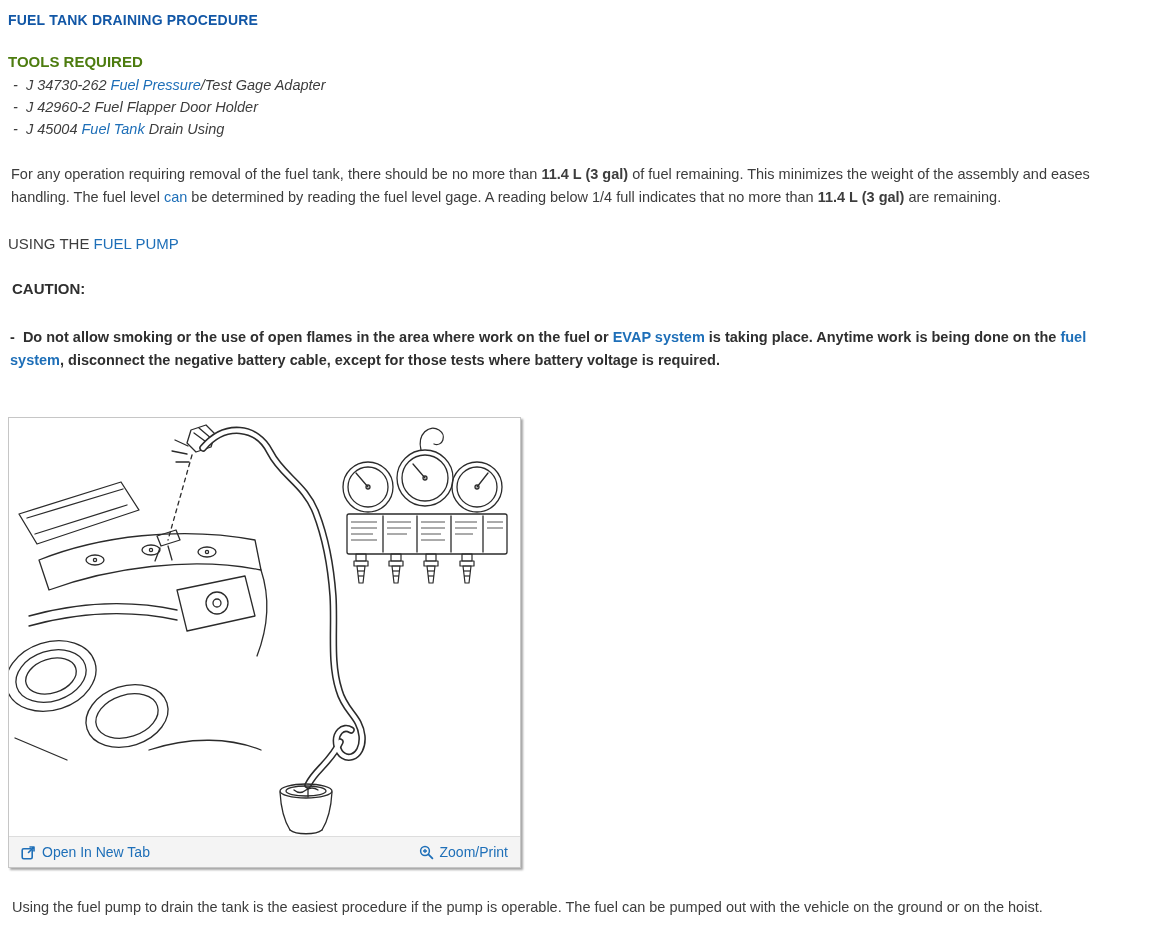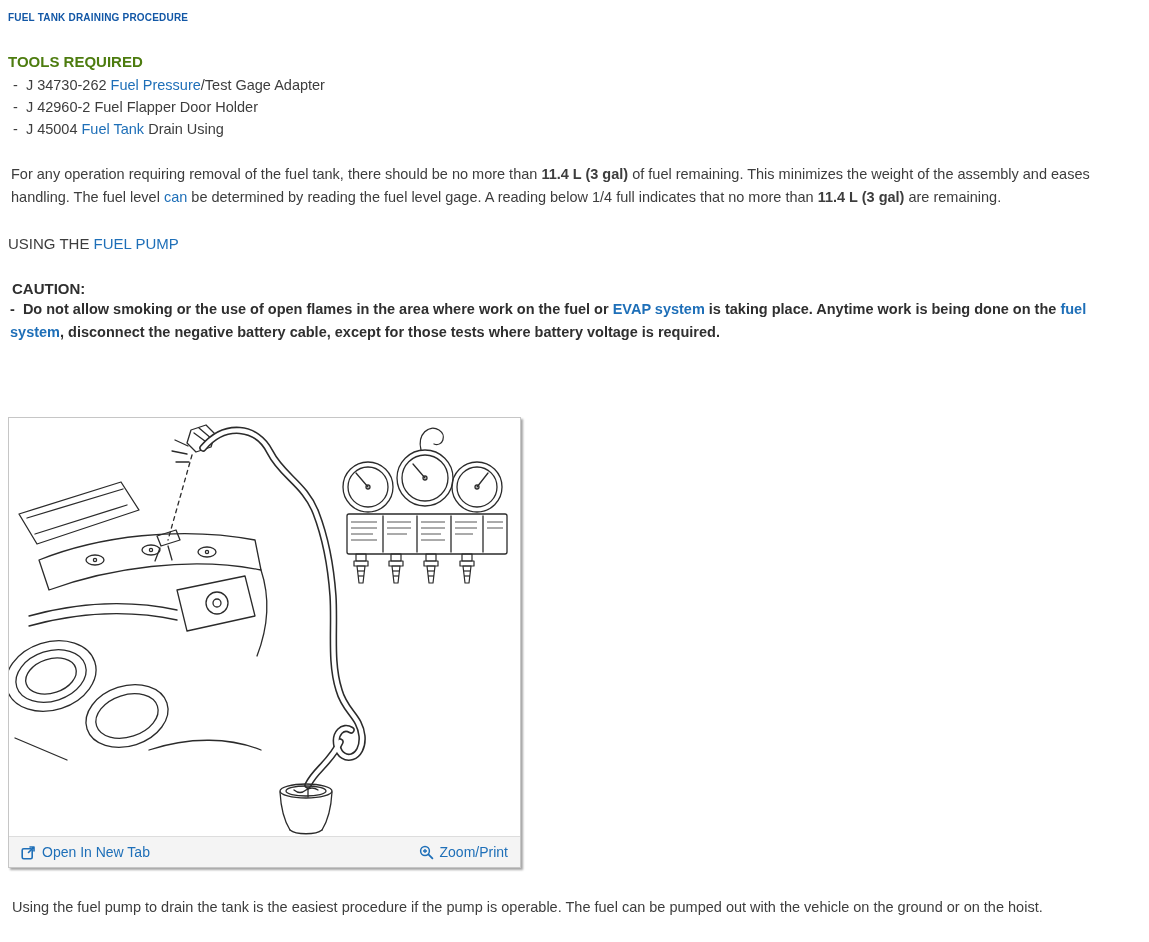--- a/index.html
+++ b/index.html
@@ -1,28 +1,28 @@
 <!DOCTYPE html>
 <html style="--title-blue: #1257a6; --link-blue: #1e6fb8; --text: #3d3d3d;"><head>
 <meta charset="utf-8">
 <style>
   html,body{margin:0;padding:0;background:#ffffff;width:1149px;height:942px;overflow:hidden;}
   body{font-family:"Liberation Sans","DejaVu Sans",sans-serif;color:var(--text,#3d3d3d);position:relative;}
   .abs{position:absolute;}
-  .page-title{top:12px;left:8px;font-size:10px;font-weight:bold;letter-spacing:.2px;color:var(--title-blue,#1257a6);}
+  .page-title{top:12px;left:8px;font-size:14px;font-weight:bold;letter-spacing:.2px;color:var(--title-blue,#1257a6);}
   .sub-heading{font-size:15px;font-weight:bold;color:#4d7c0f;}
   .tools-heading{top:53px;left:8px;}
   .tools-list{top:74px;left:8px;font-size:14.5px;line-height:22px;color:#3d3d3d;}
-  .tools-item{padding-left:5px;}
+  .tools-item{padding-left:5px;font-style:italic;}
   .para{font-size:14.5px;line-height:23px;color:#3d3d3d;}
   .intro-para{top:163px;left:8px;width:1136px;padding-left:3px;}
   .section-heading{top:235px;left:8px;font-size:15px;font-weight:normal;color:#3d3d3d;}
   .caution-label{top:280px;left:12px;font-size:15px;font-weight:bold;color:#2f2f2f;}
   .caution-list{top:298px;left:8px;width:1130px;padding-left:2px;}
-  .caution-item{font-size:14.5px;line-height:23px;font-weight:bold;color:#2f2f2f;}
+  .caution-item{font-size:14.5px;line-height:23px;font-weight:bold;color:#2f2f2f;margin-top:28px;}
   .seg{white-space:pre-wrap;}
   .b{font-weight:700;}
   a.link, .link{color:var(--link-blue,#1e6fb8);text-decoration:none;cursor:pointer;}
   .figure-frame{top:417px;left:8px;width:513px;height:451px;border:1px solid #c6c6c6;background:#0f766e;
       box-shadow:2px 2px 2px rgba(0,0,0,.35);box-sizing:border-box;display:flex;flex-direction:column;}
   .figure-canvas{flex:1;overflow:hidden;background:#fff;}
   .figure-footer{height:30px;background:#f4f4f4;border-top:1px solid #ddd;display:flex;align-items:center;
       justify-content:space-between;padding:0 12px;font-size:14px;}
   .fig-link{display:flex;align-items:center;gap:6px;color:var(--link-blue,#1e6fb8);text-decoration:none;cursor:pointer;}
   .closing-para{top:896px;left:9px;width:1136px;padding-left:3px;}

